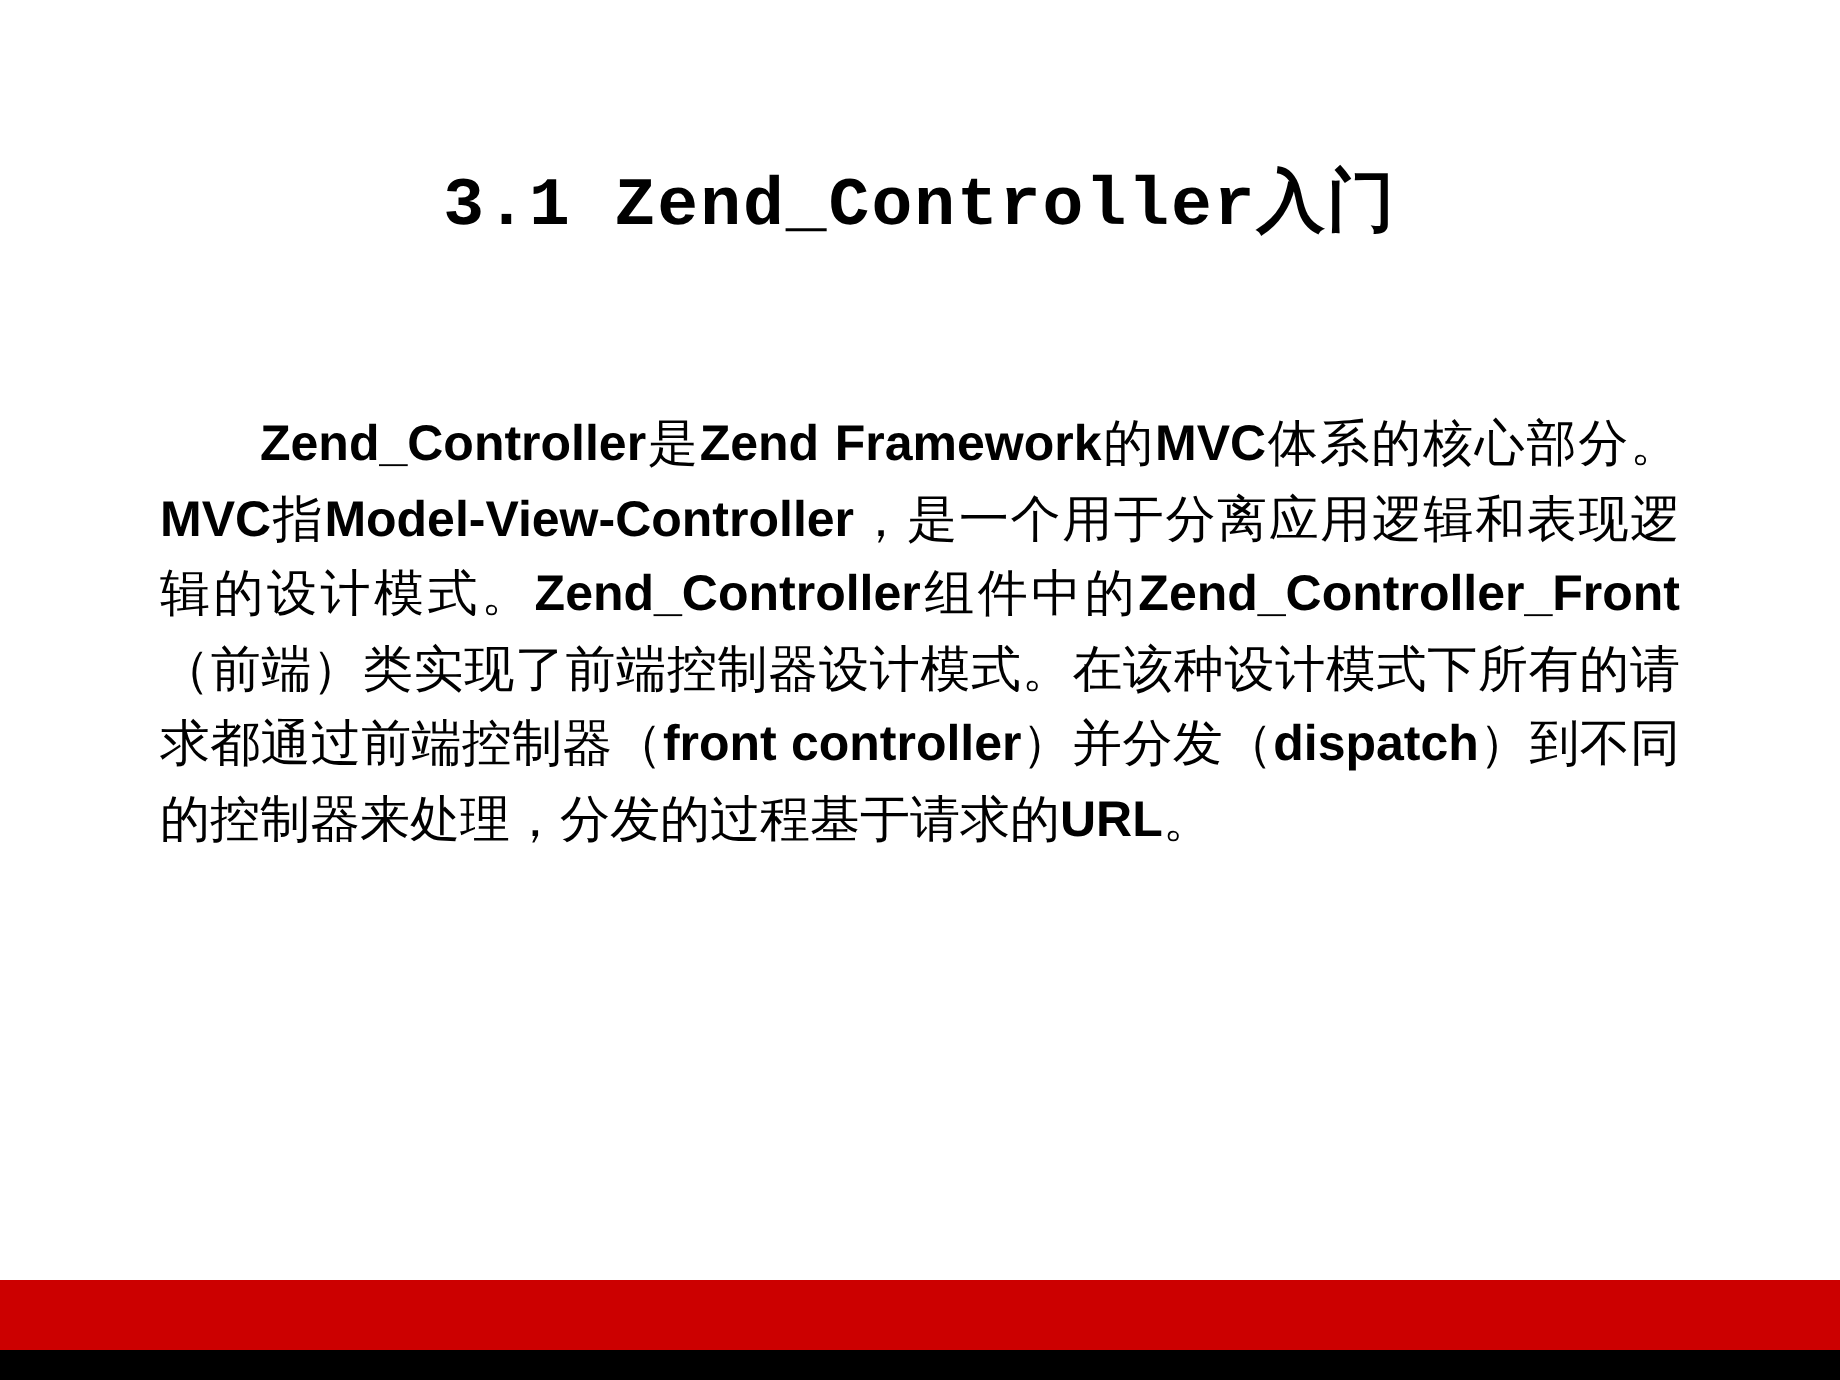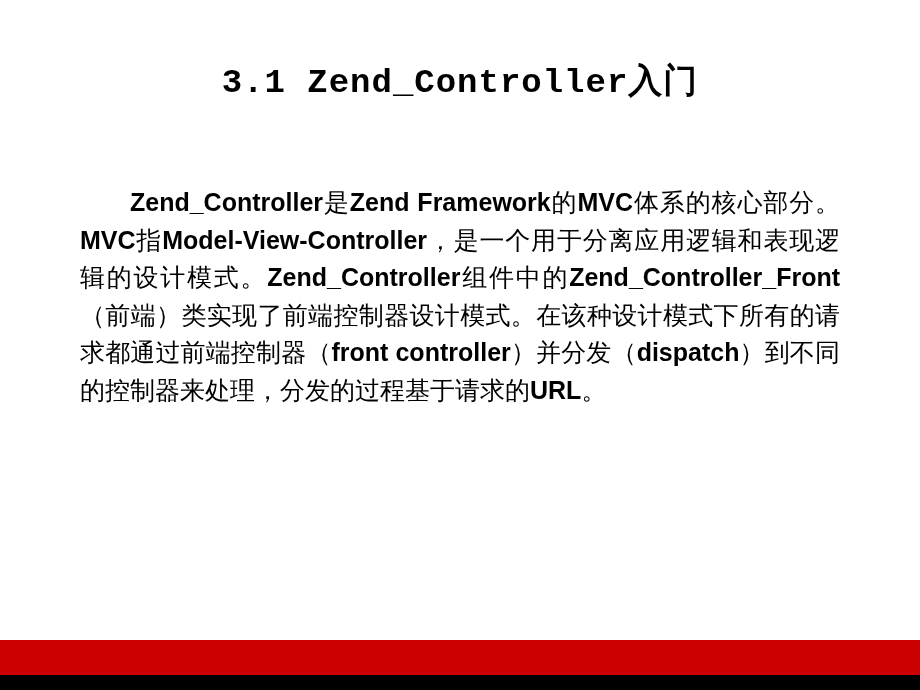--- a/index.html
+++ b/index.html
@@ -11,21 +11,21 @@
       width: 920px;
       height: 690px;
       background: #ffffff;
       font-family: "SimSun", "宋体", serif;
       position: relative;
       overflow: hidden;
     }
     .slide {
       width: 100%;
       height: 100%;
-      padding: 58px 80px 0 80px;
+      padding: 78px 80px 0 80px;
       position: relative;
     }
     .title {
       text-align: center;
       font-size: 34px;
       color: #000000;
       font-family: "Courier New", "SimSun", monospace;
       margin-bottom: 80px;
       letter-spacing: 1px;
     }

